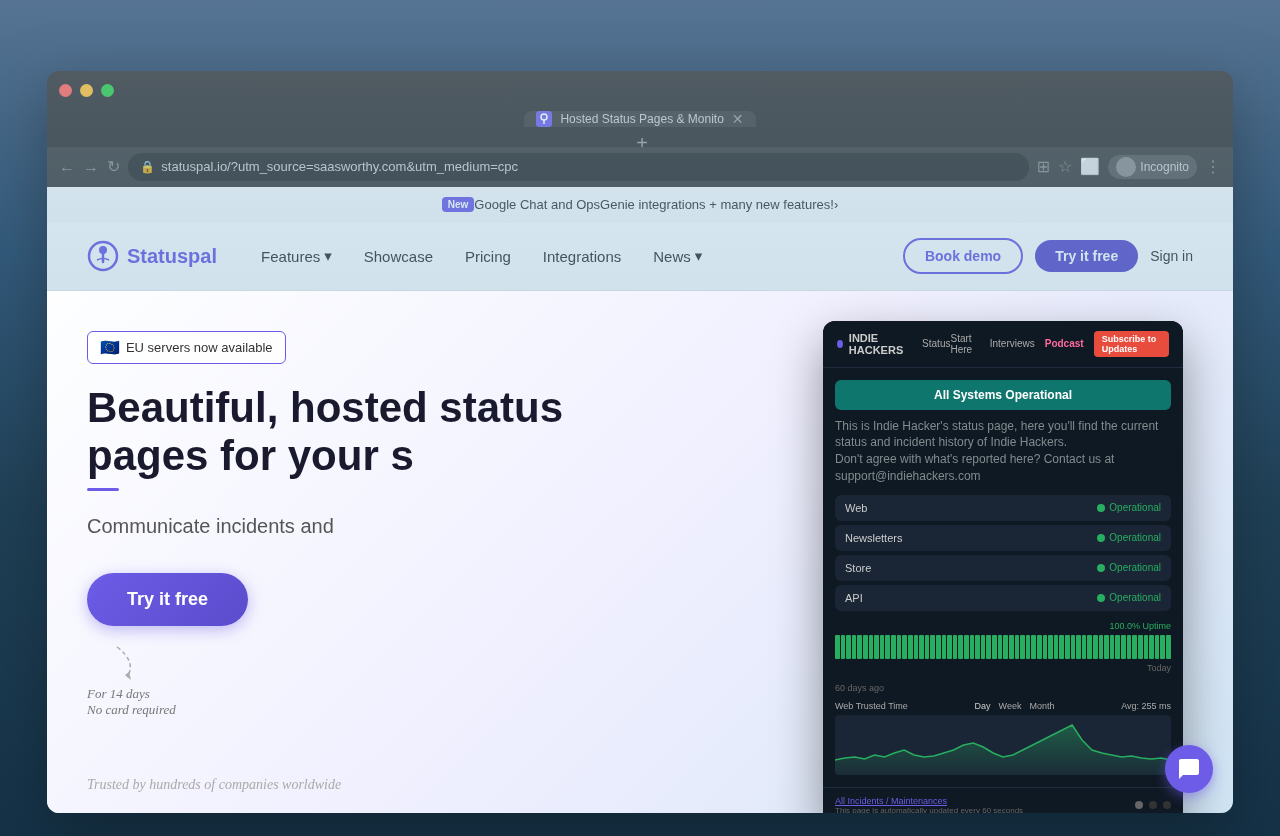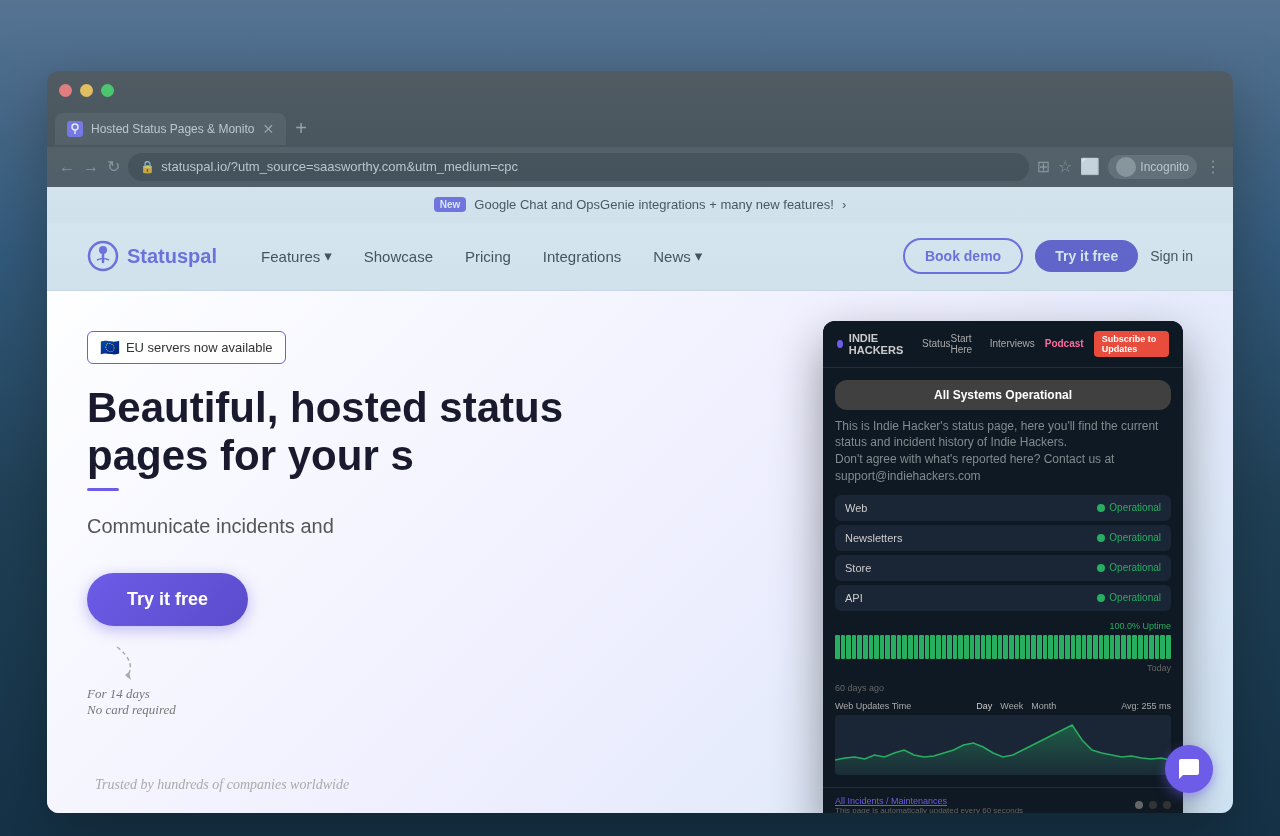--- a/index.html
+++ b/index.html
@@ -34,20 +34,21 @@
 
     
     .tab-bar {
       background: #2d2d2d;
       height: 36px;
       display: flex;
       align-items: center;
       padding: 0 8px;
       gap: 5px;
       flex-shrink: 0;
+      flex-direction: column;
     }
     .browser-tab {
       background: #3c3c3c;
       border-radius: 8px 8px 0 0;
       height: 32px;
       display: flex;
       align-items: center;
       padding: 0 12px;
       gap: 8px;
       min-width: 180px;
@@ -91,21 +92,21 @@
     }
     .incognito-avatar { width: 20px; height: 20px; background: #888; border-radius: 50%; }
 
     
     .announcement-bar {
       background: #f8f9fa;
       height: 36px;
       display: flex;
       align-items: center;
       justify-content: center;
-      gap: 8px;
+      gap: 0;
       font-size: 13px;
       color: #333;
       flex-shrink: 0;
     }
     .new-badge {
       background: #6c5ce7;
       color: white;
       font-size: 10px;
       font-weight: 700;
       padding: 2px 6px;
@@ -222,21 +223,21 @@
       cursor: pointer; display: inline-block;
       box-shadow: 0 4px 15px rgba(108,92,231,0.4);
     }
 
     .hero-note {
       margin-top: 16px; color: #888; font-size: 14px;
       font-style: italic; font-family: 'Georgia', serif;
     }
 
     .trusted-text {
-      position: absolute; bottom: 20px; left: 48px;
+      position: absolute; bottom: 20px; left: 40px;
       color: #aaa; font-size: 14px; font-style: italic;
       font-family: 'Georgia', serif;
     }
 
     
     .hero-right {
       width: 380px;
       flex-shrink: 0;
       display: flex;
       align-items: center;
@@ -277,23 +278,23 @@
     .mockup-nav-item { color: #aaa; font-size: 10px; cursor: pointer; }
     .mockup-nav-podcast { color: #ff6b9d; font-size: 10px; font-weight: 600; }
     .mockup-subscribe-btn {
       background: #e74c3c; color: white; font-size: 9px; font-weight: 700;
       padding: 3px 8px; border-radius: 4px;
     }
 
     .mockup-body { padding: 12px; }
 
     .status-all-good {
-      background: #404040; color: white;
+      background: #0f766e; color: white;
       text-align: center; padding: 8px;
-      border-radius: 12px; font-size: 12px; font-weight: 600;
+      border-radius: 6px; font-size: 12px; font-weight: 600;
       margin-bottom: 8px;
     }
 
     .mockup-desc {
       color: #7f8c8d; font-size: 12px; text-align: left;
       margin-bottom: 10px; line-height: 1.4;
     }
 
     .status-item {
       display: flex; align-items: center; justify-content: space-between;
@@ -608,21 +609,21 @@
                       <div class="uptime-bar"></div>
                     </div>
                   <div class="uptime-footer">
                     <span class="uptime-start">60 days ago</span>
                     <span class="uptime-end">Today</span>
                   </div>
                 </div>
 
                 <div class="chart-section">
                   <div class="chart-header">
-                    <span class="chart-label">Web Updates Time</span>
+                    <span class="chart-label">Web Trusted Time</span>
                     <div class="chart-tabs">
                       <span class="chart-tab active">Day</span>
                       <span class="chart-tab">Week</span>
                       <span class="chart-tab">Month</span>
                     </div>
                     <span class="chart-avg">Avg: 255 ms</span>
                   </div>
                   <div class="chart-area">
                     <svg width="100%" height="60" viewBox="0 0 340 60" preserveAspectRatio="none">
                       <defs>

